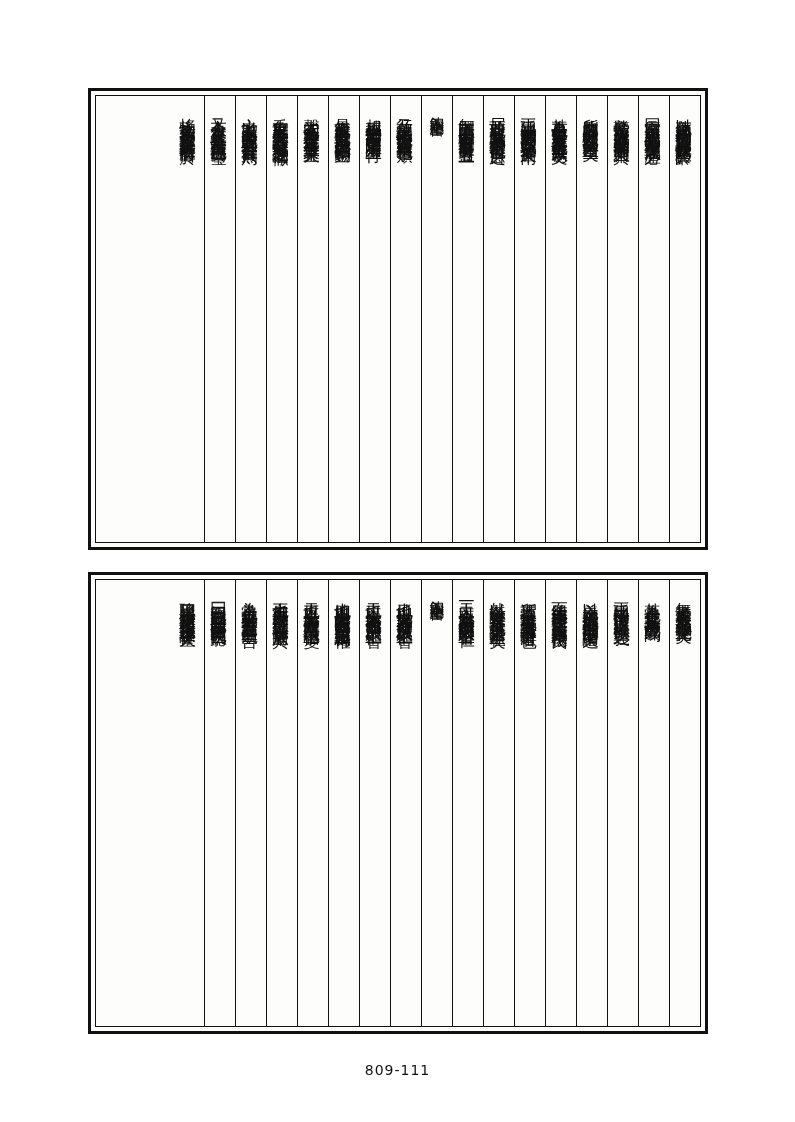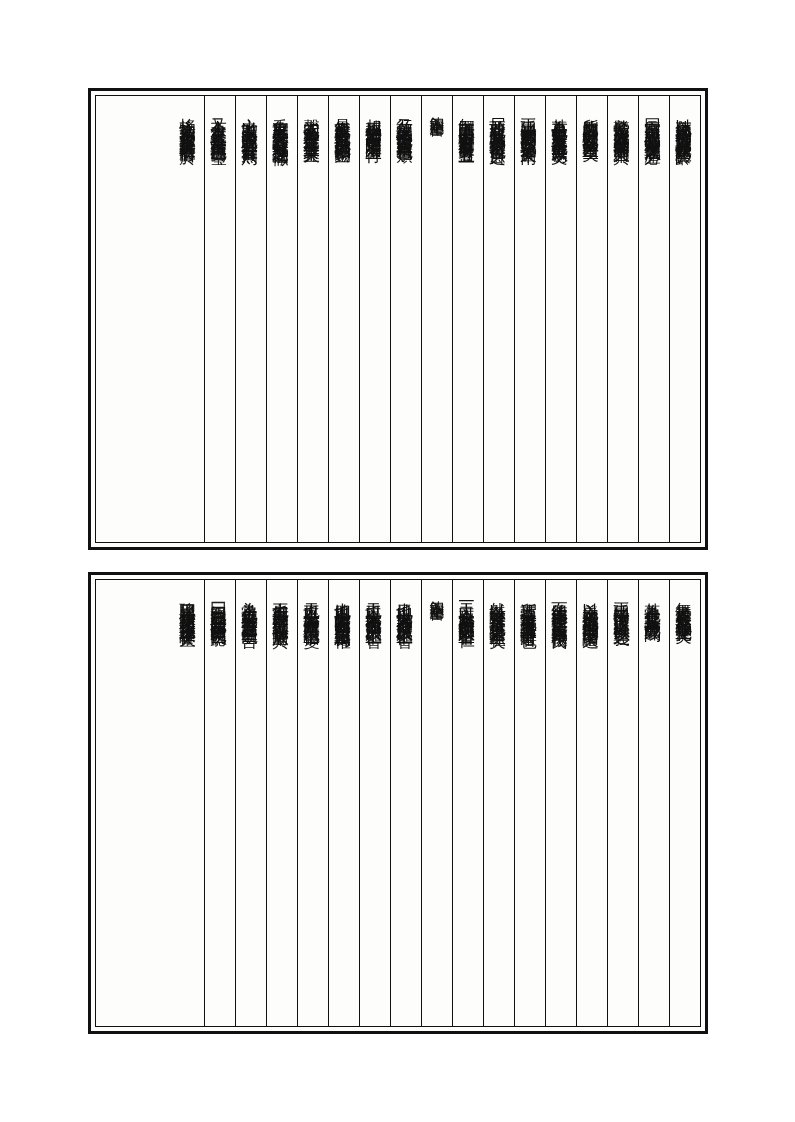--- a/index.html
+++ b/index.html
@@ -136,13 +136,14 @@
       <div class="col">也天三以生木木為魂而魂無四所以主仁仁不智</div>
       <div class="col">也地四以生金金為魄而魄無相所以主義義為權</div>
       <div class="col">也天五以生土土為意而意無旺所以主信信不變</div>
       <div class="col">也五行用而為五常則道德仁義在乎其中故用其</div>
       <div class="col">為常也立仁義者歟五行達為五事一曰貌二曰言</div>
       <div class="col">三曰視四曰聽五曰思貌曰恭言曰從視曰明聽曰</div>
       <div class="col">聰思曰睿恭作肅從作乂明作哲聰作謀睿作聖天</div>
     </div>
   </div>
 
+  <div class="footer">809-111</div>
 </div>
 
 </body></html>

